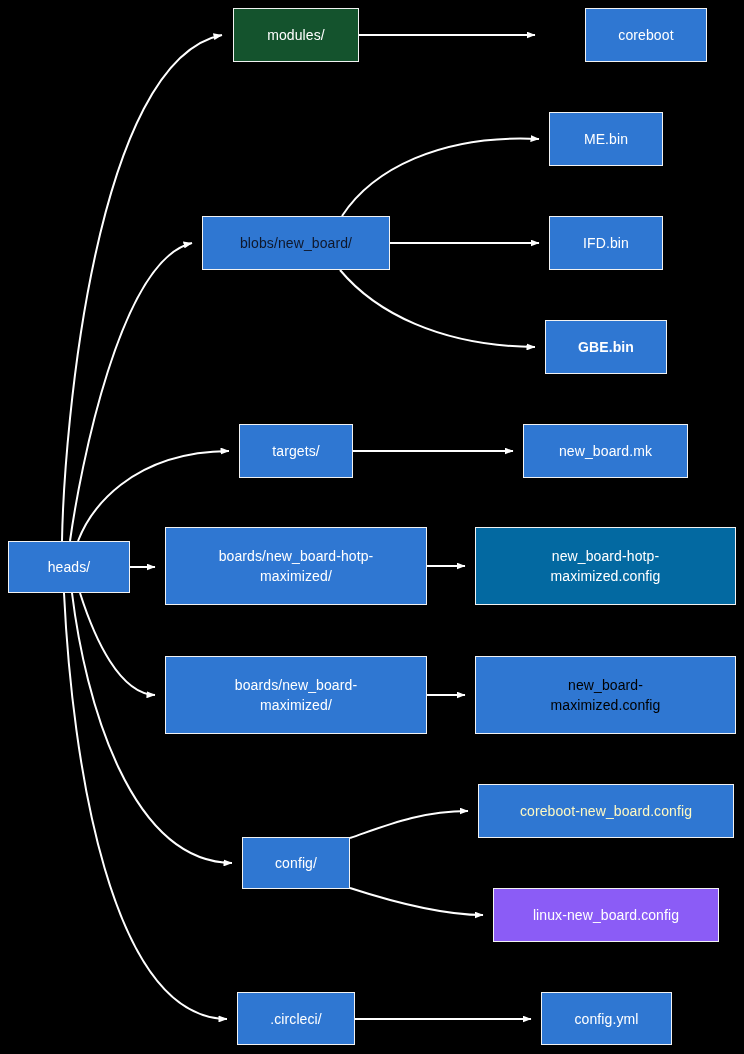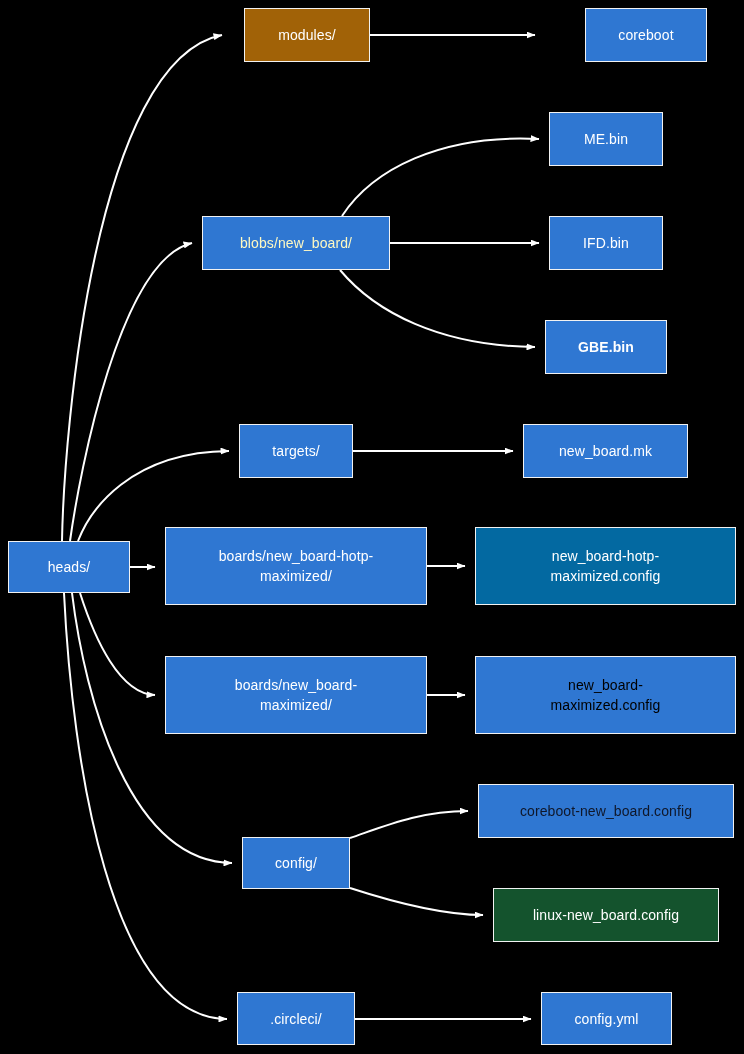--- a/index.html
+++ b/index.html
@@ -77,36 +77,36 @@
         <path d="M 427,566 L 465,566" fill="none" stroke="#ffffff" stroke-width="2" marker-end="url(#arrowhead)"></path>
         <path d="M 427,695 L 465,695" fill="none" stroke="#ffffff" stroke-width="2" marker-end="url(#arrowhead)"></path>
         <path d="M 350,838 C 385,826 420,811 468,811" fill="none" stroke="#ffffff" stroke-width="2" marker-end="url(#arrowhead)"></path>
         <path d="M 350,888 C 390,901 440,915 483,915" fill="none" stroke="#ffffff" stroke-width="2" marker-end="url(#arrowhead)"></path>
         <path d="M 355,1019 L 531,1019" fill="none" stroke="#ffffff" stroke-width="2" marker-end="url(#arrowhead)"></path>
       </g>
   </svg>
 
   <div id="node-layer">
       <div class="node" style="left: 8px; top: 541px; width: 122px; height: 52px; background: rgb(47, 119, 210); border-color: rgb(242, 242, 242); color: rgb(255, 255, 255);"><span class="node-label">heads/</span></div>
-      <div class="node" style="left: 233px; top: 8px; width: 126px; height: 54px; background: #a16207; border-color: rgb(242, 242, 242); color: rgb(255, 255, 255); margin-left: 11px;"><span class="node-label">modules/</span></div>
+      <div class="node" style="left: 233px; top: 8px; width: 126px; height: 54px; background: #14532d; border-color: rgb(242, 242, 242); color: rgb(255, 255, 255);"><span class="node-label">modules/</span></div>
       <div class="node" style="left: 545px; top: 8px; width: 122px; height: 54px; background: rgb(47, 119, 210); border-color: rgb(242, 242, 242); color: #ffffff; margin-left: 40px;"><span class="node-label">coreboot</span></div>
-      <div class="node" style="left: 202px; top: 216px; width: 188px; height: 54px; background: rgb(47, 119, 210); border-color: rgb(242, 242, 242); color: #fef9c3;"><span class="node-label">blobs/new_board/</span></div>
+      <div class="node" style="left: 202px; top: 216px; width: 188px; height: 54px; background: rgb(47, 119, 210); border-color: rgb(242, 242, 242); color: #0f172a;"><span class="node-label">blobs/new_board/</span></div>
       <div class="node" style="left: 549px; top: 112px; width: 114px; height: 54px; background: rgb(47, 119, 210); border-color: rgb(242, 242, 242); color: rgb(255, 255, 255);"><span class="node-label">ME.bin</span></div>
       <div class="node" style="left: 549px; top: 216px; width: 114px; height: 54px; background: rgb(47, 119, 210); border-color: rgb(242, 242, 242); color: rgb(255, 255, 255);"><span class="node-label">IFD.bin</span></div>
       <div class="node" style="left: 545px; top: 320px; width: 122px; height: 54px; background: rgb(47, 119, 210); border-color: rgb(242, 242, 242); color: rgb(255, 255, 255); font-weight: bold;"><span class="node-label">GBE.bin</span></div>
       <div class="node" style="left: 239px; top: 424px; width: 114px; height: 54px; background: rgb(47, 119, 210); border-color: rgb(242, 242, 242); color: rgb(255, 255, 255);"><span class="node-label">targets/</span></div>
       <div class="node" style="left: 523px; top: 424px; width: 165px; height: 54px; background: rgb(47, 119, 210); border-color: rgb(242, 242, 242); color: rgb(255, 255, 255);"><span class="node-label">new_board.mk</span></div>
       <div class="node" style="left: 165px; top: 527px; width: 262px; height: 78px; background: rgb(47, 119, 210); border-color: rgb(242, 242, 242); color: rgb(255, 255, 255);"><span class="node-label">boards/new_board-hotp-
 maximized/</span></div>
       <div class="node" style="left: 475px; top: 527px; width: 261px; height: 78px; background: #0369a1; border-color: rgb(242, 242, 242); color: rgb(255, 255, 255);"><span class="node-label">new_board-hotp-
 maximized.config</span></div>
       <div class="node" style="left: 165px; top: 656px; width: 262px; height: 78px; background: rgb(47, 119, 210); border-color: rgb(242, 242, 242); color: rgb(255, 255, 255);"><span class="node-label">boards/new_board-
 maximized/</span></div>
       <div class="node" style="left: 475px; top: 656px; width: 261px; height: 78px; background: rgb(47, 119, 210); border-color: rgb(242, 242, 242); color: #000000;"><span class="node-label">new_board-
 maximized.config</span></div>
       <div class="node" style="left: 242px; top: 837px; width: 108px; height: 52px; background: rgb(47, 119, 210); border-color: rgb(242, 242, 242); color: rgb(255, 255, 255);"><span class="node-label">config/</span></div>
-      <div class="node" style="left: 478px; top: 784px; width: 256px; height: 54px; background: rgb(47, 119, 210); border-color: rgb(242, 242, 242); color: #0f172a;"><span class="node-label">coreboot-new_board.config</span></div>
-      <div class="node" style="left: 493px; top: 888px; width: 226px; height: 54px; background: #14532d; border-color: rgb(242, 242, 242); color: rgb(255, 255, 255);"><span class="node-label">linux-new_board.config</span></div>
+      <div class="node" style="left: 478px; top: 784px; width: 256px; height: 54px; background: rgb(47, 119, 210); border-color: rgb(242, 242, 242); color: #fef9c3;"><span class="node-label">coreboot-new_board.config</span></div>
+      <div class="node" style="left: 493px; top: 888px; width: 226px; height: 54px; background: #8b5cf6; border-color: rgb(242, 242, 242); color: rgb(255, 255, 255);"><span class="node-label">linux-new_board.config</span></div>
       <div class="node" style="left: 237px; top: 992px; width: 118px; height: 53px; background: rgb(47, 119, 210); border-color: rgb(242, 242, 242); color: rgb(255, 255, 255); justify-content: center;"><span class="node-label">.circleci/</span></div>
       <div class="node" style="left: 541px; top: 992px; width: 131px; height: 53px; background: rgb(47, 119, 210); border-color: rgb(242, 242, 242); color: rgb(255, 255, 255); align-items: center;"><span class="node-label">config.yml</span></div>
     </div>
 
 </div>
 
 </body></html>

